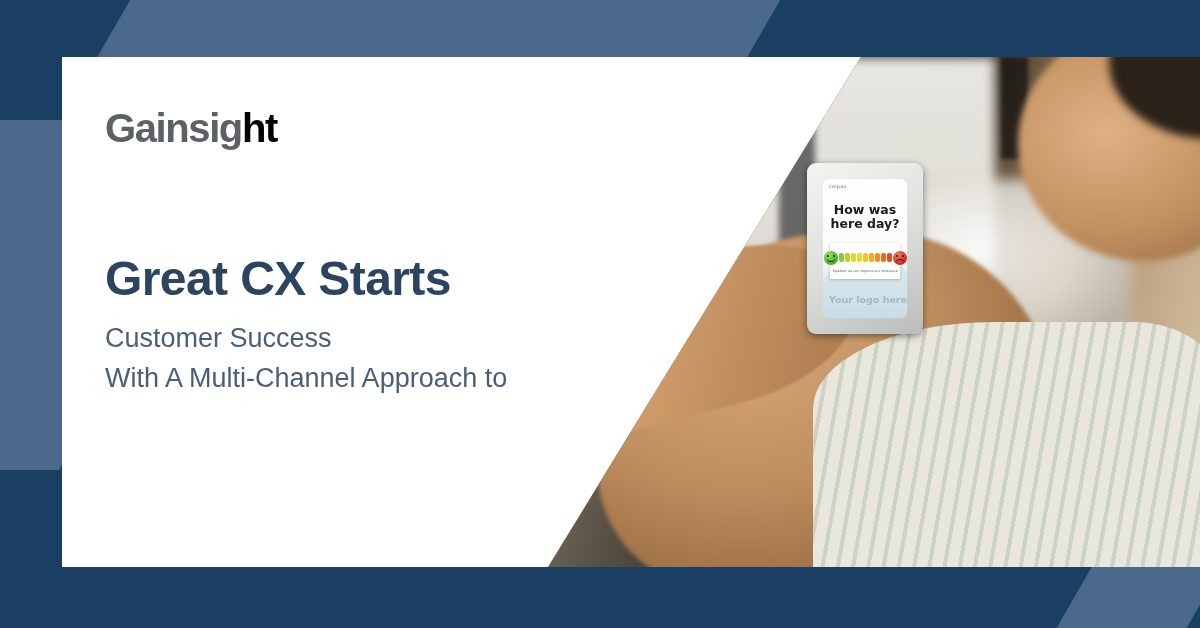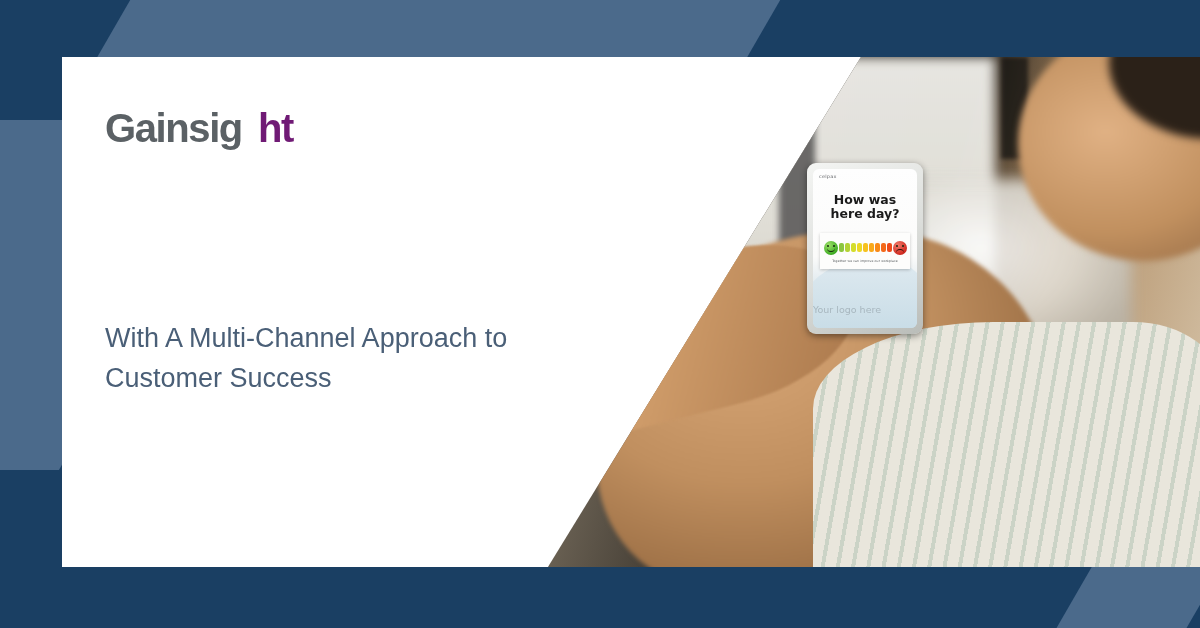--- a/index.html
+++ b/index.html
@@ -236,21 +236,21 @@
   
   .kiosk {
     position: absolute;
     left: 745px;
     top: 106px;
     width: 116px;
     height: 171px;
     background: linear-gradient(150deg,#f4f5f3 0%, #dcdedb 52%, #b9bcb8 100%);
     border-radius: 9px;
     box-shadow: 0 2px 7px rgba(0,0,0,.45);
-    padding: 6px;
+    padding: 16px;
     box-sizing: border-box;
   }
   .kiosk-screen {
     position: relative;
     width: 100%;
     height: 100%;
     border-radius: 6px;
     background: linear-gradient(180deg,#fefefe 0%, #fbfbfa 55%, #e4ecf0 70%, #cfe0e8 100%);
     overflow: hidden;
   }
@@ -347,40 +347,40 @@
     bottom: 0;
     width: 120%;
     height: 44%;
     background: linear-gradient(180deg,#dfeaf0 0%, #c9dde7 100%);
     border-radius: 60% 40% 0 0 / 48px 38px 0 0;
   }
   .kiosk-logo {
     position: absolute;
     left: 0; right: 0;
     bottom: 13px;
-    text-align: left;
+    text-align: right;
     font-size: 9.5px;
-    font-weight: normal;
+    font-weight: bold;
     color: #a8b7bf;
     font-family: "DejaVu Sans", sans-serif;
   }
 
   
   .logo {
     position: absolute;
     left: 43px;   
     top: 51px;    
     font-size: 40px;
     line-height: 40px;
     font-weight: bold;
     letter-spacing: -1.4px;
     white-space: nowrap;
   }
   .logo .gains { color: #5b6165; margin-top: 40px; }
-  .logo .ght   { color: #701a75; position: relative; margin-left: 16px; }
+  .logo .ght   { color: #000000; position: relative; }
 
   .headline {
     position: absolute;
     left: 43px;
     top: 194px;  
     font-size: 48px;
     line-height: 56px;
     font-weight: bold;
     color: #2b4560;
     letter-spacing: -0.6px;
@@ -460,20 +460,21 @@
         </div>
       </div>
 
       <div class="photo-finger"></div>
     </div>
 
     <div class="logo">
       <span class="gains">Gainsig</span><span class="ght">ht</span>
     </div>
 
+    <div class="headline">Great CX Starts</div>
 
     <div class="subhead">
+      <div>Customer Success</div>
       <div>With A Multi-Channel Approach to</div>
-      <div>Customer Success</div>
     </div>
 
   </div>
 </div>
 
 </body></html>

